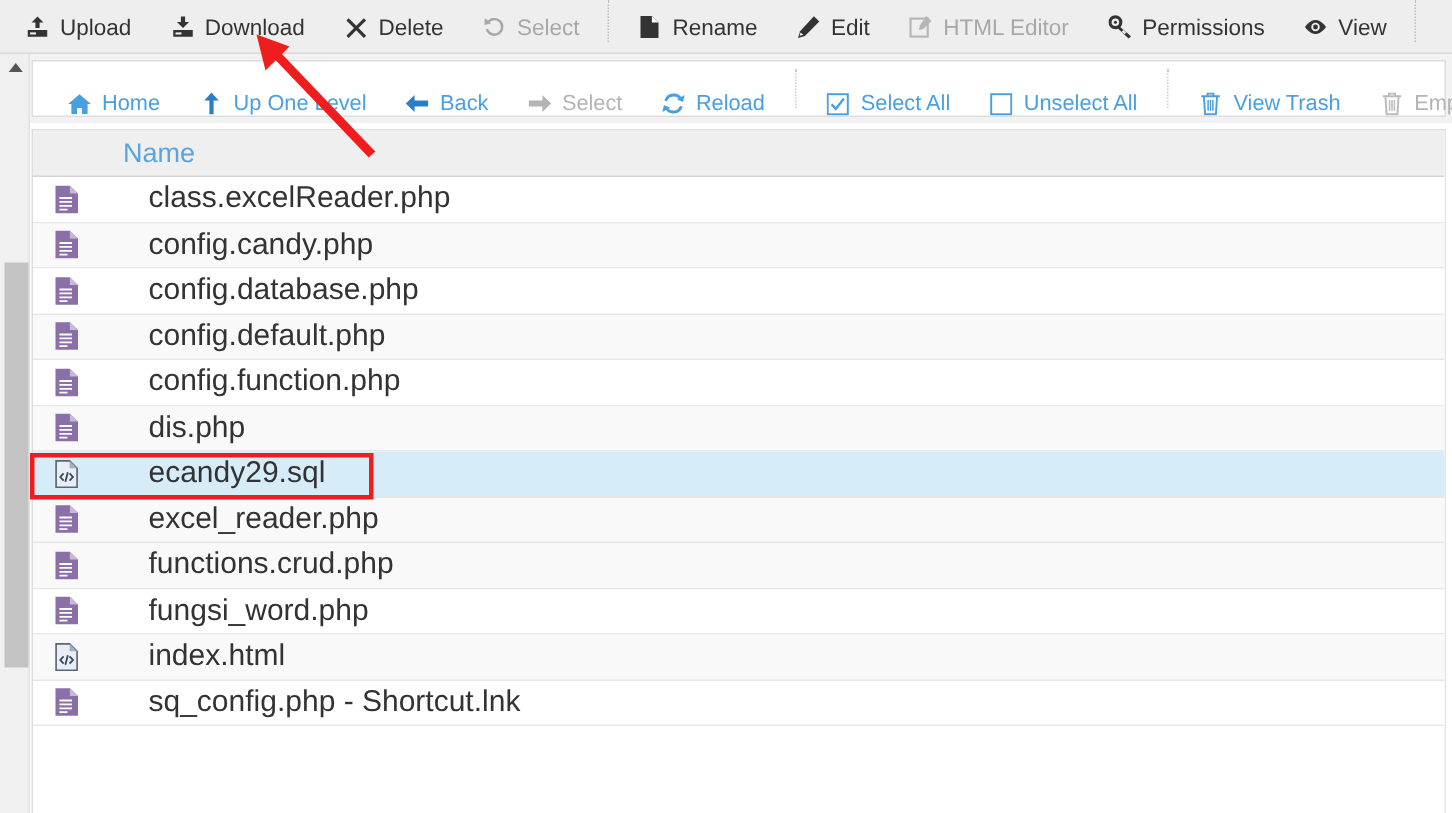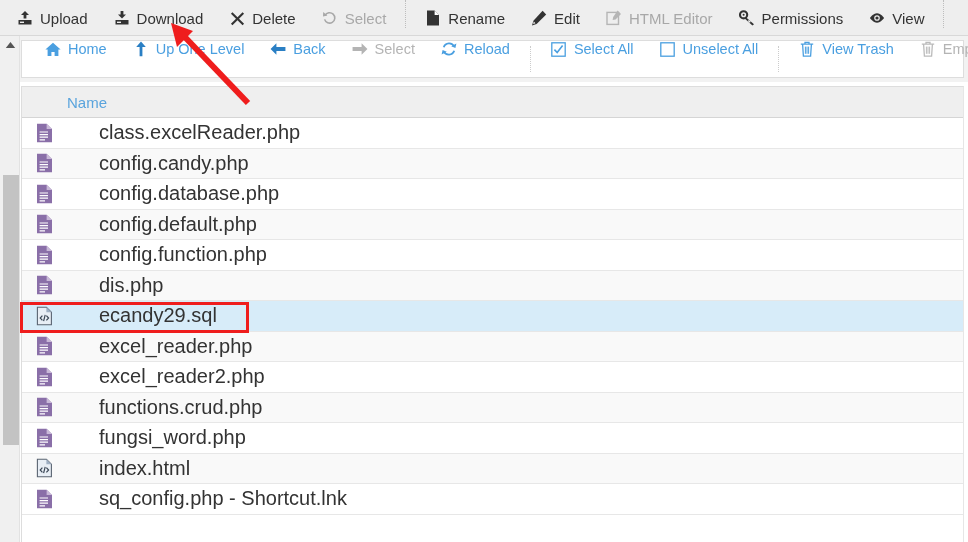--- a/index.html
+++ b/index.html
@@ -66,21 +66,21 @@
     width: 943px;
     height: 38px;
     background: #ffffff;
     border: 1px solid #dddddd;
     display: flex;
     align-items: center;
     padding-left: 10px;
   }
   .nav-btn {
     display: flex;
-    align-items: flex-start;
+    align-items: flex-end;
     gap: 7px;
     height: 36px;
     padding: 0 13px;
     font-size: 14.5px;
     color: #4a9fe0;
     white-space: nowrap;
     cursor: pointer;
     user-select: none;
   }
   .nav-btn.disabled { color: #b4b4b4; cursor: default; }
@@ -106,22 +106,22 @@
     overflow: hidden;
   }
   .thead {
     height: 31px;
     background: #efefef;
     border-bottom: 1px solid #d5d5d5;
     display: flex;
     align-items: center;
   }
   .th-name {
-    padding-left: 45px;
-    font-size: 15px;
+    padding-left: 60px;
+    font-size: 18px;
     color: #5aa4dd;
     cursor: pointer;
     user-select: none;
   }
   .row {
     height: 30.5px;
     display: flex;
     align-items: center;
     border-bottom: 1px solid #e7e7e7;
     cursor: pointer;
@@ -480,30 +480,20 @@
       <span class="row-ico">
         <svg width="17" height="20" viewBox="0 0 17 20">
             <path fill="#8a6fa8" d="M1 0.8 H10.6 L16 6 V19.2 H1 Z"></path>
             <path fill="#c9b9d8" d="M10.6 0.8 L16 6 H10.6 Z"></path>
             <path fill="#fff" d="M3.6 8.4 H12 V9.6 H3.6 Z M3.6 11 H12 V12.2 H3.6 Z M3.6 13.6 H12 V14.8 H3.6 Z M3.6 16.2 H9 V17.4 H3.6 Z"></path>
           </svg>
       </span>
       <span class="row-name">excel_reader.php</span>
     </div>
 
-    <div class="row odd">
-      <span class="row-ico">
-        <svg width="17" height="20" viewBox="0 0 17 20">
-            <path fill="#8a6fa8" d="M1 0.8 H10.6 L16 6 V19.2 H1 Z"></path>
-            <path fill="#c9b9d8" d="M10.6 0.8 L16 6 H10.6 Z"></path>
-            <path fill="#fff" d="M3.6 8.4 H12 V9.6 H3.6 Z M3.6 11 H12 V12.2 H3.6 Z M3.6 13.6 H12 V14.8 H3.6 Z M3.6 16.2 H9 V17.4 H3.6 Z"></path>
-          </svg>
-      </span>
-      <span class="row-name">excel_reader2.php</span>
-    </div>
 
     <div class="row even">
       <span class="row-ico">
         <svg width="17" height="20" viewBox="0 0 17 20">
             <path fill="#8a6fa8" d="M1 0.8 H10.6 L16 6 V19.2 H1 Z"></path>
             <path fill="#c9b9d8" d="M10.6 0.8 L16 6 H10.6 Z"></path>
             <path fill="#fff" d="M3.6 8.4 H12 V9.6 H3.6 Z M3.6 11 H12 V12.2 H3.6 Z M3.6 13.6 H12 V14.8 H3.6 Z M3.6 16.2 H9 V17.4 H3.6 Z"></path>
           </svg>
       </span>
       <span class="row-name">functions.crud.php</span>

